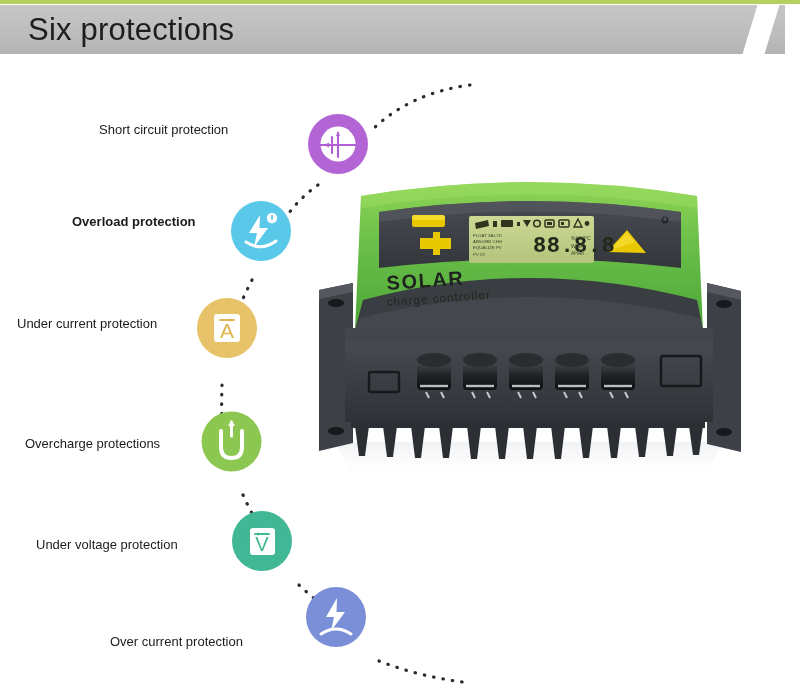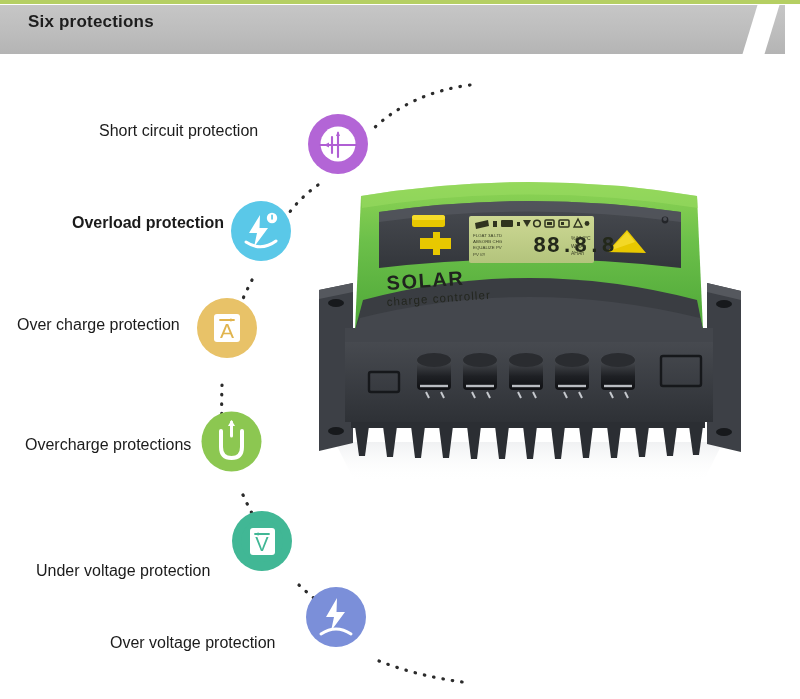--- a/index.html
+++ b/index.html
@@ -42,31 +42,31 @@
     left: 750px;
     width: 22px;
     height: 49px;
     background: #ffffff;
     transform: skewX(-17deg);
   }
   #header-title {
     position: absolute;
     left: 28px;
     top: 12px;
-    font-size: 17px;
-    font-weight: bold;
+    font-size: 31px;
+    font-weight: normal;
     color: #1d1d1d;
     letter-spacing: 0.2px;
     white-space: nowrap;
   }
 
   
   .feat-label {
     position: absolute;
-    font-size: 16px;
+    font-size: 13px;
     color: #1b1b1b;
     white-space: nowrap;
     font-family: "Liberation Sans", sans-serif;
   }
 
   
   .feat-icon {
     position: absolute;
     border-radius: 50%;
     box-sizing: border-box;
@@ -137,54 +137,54 @@
 <div class="feat-icon" style="left:230px; top:200px; width:62px; height:62px;">
   <svg width="62" height="62" viewBox="0 0 62 62">
     <circle cx="31" cy="31" r="30" fill="#5ac8e8"></circle>
     <path d="M 30 15 L 19 33 L 27 33 L 24 47 L 38 28 L 29.5 28 Z" fill="#ffffff"></path>
     <circle cx="42" cy="18" r="5.2" fill="#ffffff"></circle>
     <rect x="41.2" y="14.6" width="1.7" height="5.2" rx="0.8" fill="#5ac8e8"></rect>
     <path d="M 16 42 Q 31 52 46 41" stroke="#ffffff" stroke-width="3" fill="none" stroke-linecap="round"></path>
   </svg>
 </div>
 
-<div class="feat-label" style="left:17px; top:316px;">Over charge protection</div>
+<div class="feat-label" style="left:17px; top:316px;">Under current protection</div>
 <div class="feat-icon" style="left:196px; top:297px; width:62px; height:62px;">
   <svg width="62" height="62" viewBox="0 0 62 62">
     <circle cx="31" cy="31" r="30" fill="#e8c268"></circle>
     <rect x="18" y="17" width="26" height="28" rx="3" fill="#ffffff"></rect>
     <text x="31" y="41" font-family="Liberation Sans, sans-serif" font-size="21" fill="#e0b44e" text-anchor="middle" font-weight="normal">A</text>
     <line x1="24" y1="23" x2="38" y2="23" stroke="#e0b44e" stroke-width="1.8" stroke-linecap="round"></line>
     <path d="M 38 23 L 34.5 21.3 L 34.5 24.7 Z" fill="#e0b44e"></path>
   </svg>
 </div>
 
 <div class="feat-label" style="left:25px; top:436px;">Overcharge protections</div>
 <div class="feat-icon" style="left:200px; top:410px; width:63px; height:63px;">
   <svg width="63" height="63" viewBox="0 0 63 63">
     <circle cx="31.5" cy="31.5" r="30" fill="#8cc751"></circle>
     <path d="M 21 21 L 21 37 Q 21 48 31.5 48 Q 42 48 42 37 L 42 21" stroke="#ffffff" stroke-width="4" fill="none" stroke-linecap="round"></path>
     <line x1="31.5" y1="12" x2="31.5" y2="26" stroke="#ffffff" stroke-width="3" stroke-linecap="round"></line>
     <path d="M 31.5 10 L 35 16 L 28 16 Z" fill="#ffffff"></path>
   </svg>
 </div>
 
-<div class="feat-label" style="left:36px; top:562px;text-align:right;">Under voltage protection</div>
+<div class="feat-label" style="left:36px; top:537px;text-align:right;">Under voltage protection</div>
 <div class="feat-icon" style="left:231px; top:510px; width:62px; height:62px;">
   <svg width="62" height="62" viewBox="0 0 62 62">
     <circle cx="31" cy="31" r="30" fill="#41b795"></circle>
     <circle cx="31" cy="31" r="21" fill="#41b795"></circle>
     <rect x="19" y="18" width="25" height="27" rx="3" fill="#ffffff"></rect>
     <text x="31" y="41" font-family="Liberation Sans, sans-serif" font-size="20" fill="#41b795" text-anchor="middle">V</text>
     <line x1="24" y1="24" x2="38" y2="24" stroke="#41b795" stroke-width="1.8" stroke-linecap="round"></line>
     <path d="M 24 24 L 27.5 22.3 L 27.5 25.7 Z" fill="#41b795"></path>
   </svg>
 </div>
 
-<div class="feat-label" style="left:110px; top:634px;">Over voltage protection</div>
+<div class="feat-label" style="left:110px; top:634px;">Over current protection</div>
 <div class="feat-icon" style="left:305px; top:586px; width:62px; height:62px;">
   <svg width="62" height="62" viewBox="0 0 62 62">
     <circle cx="31" cy="31" r="30" fill="#7b8fd9"></circle>
     <path d="M 32 12 L 21 31 L 29 31 L 26 45 L 40 26 L 31.5 26 Z" fill="#ffffff"></path>
     <path d="M 16 48 Q 31 38 46 48" stroke="#ffffff" stroke-width="3" fill="none" stroke-linecap="round"></path>
   </svg>
 </div>
 
 <div id="product">
   <svg width="490" height="330" viewBox="0 0 490 330">

